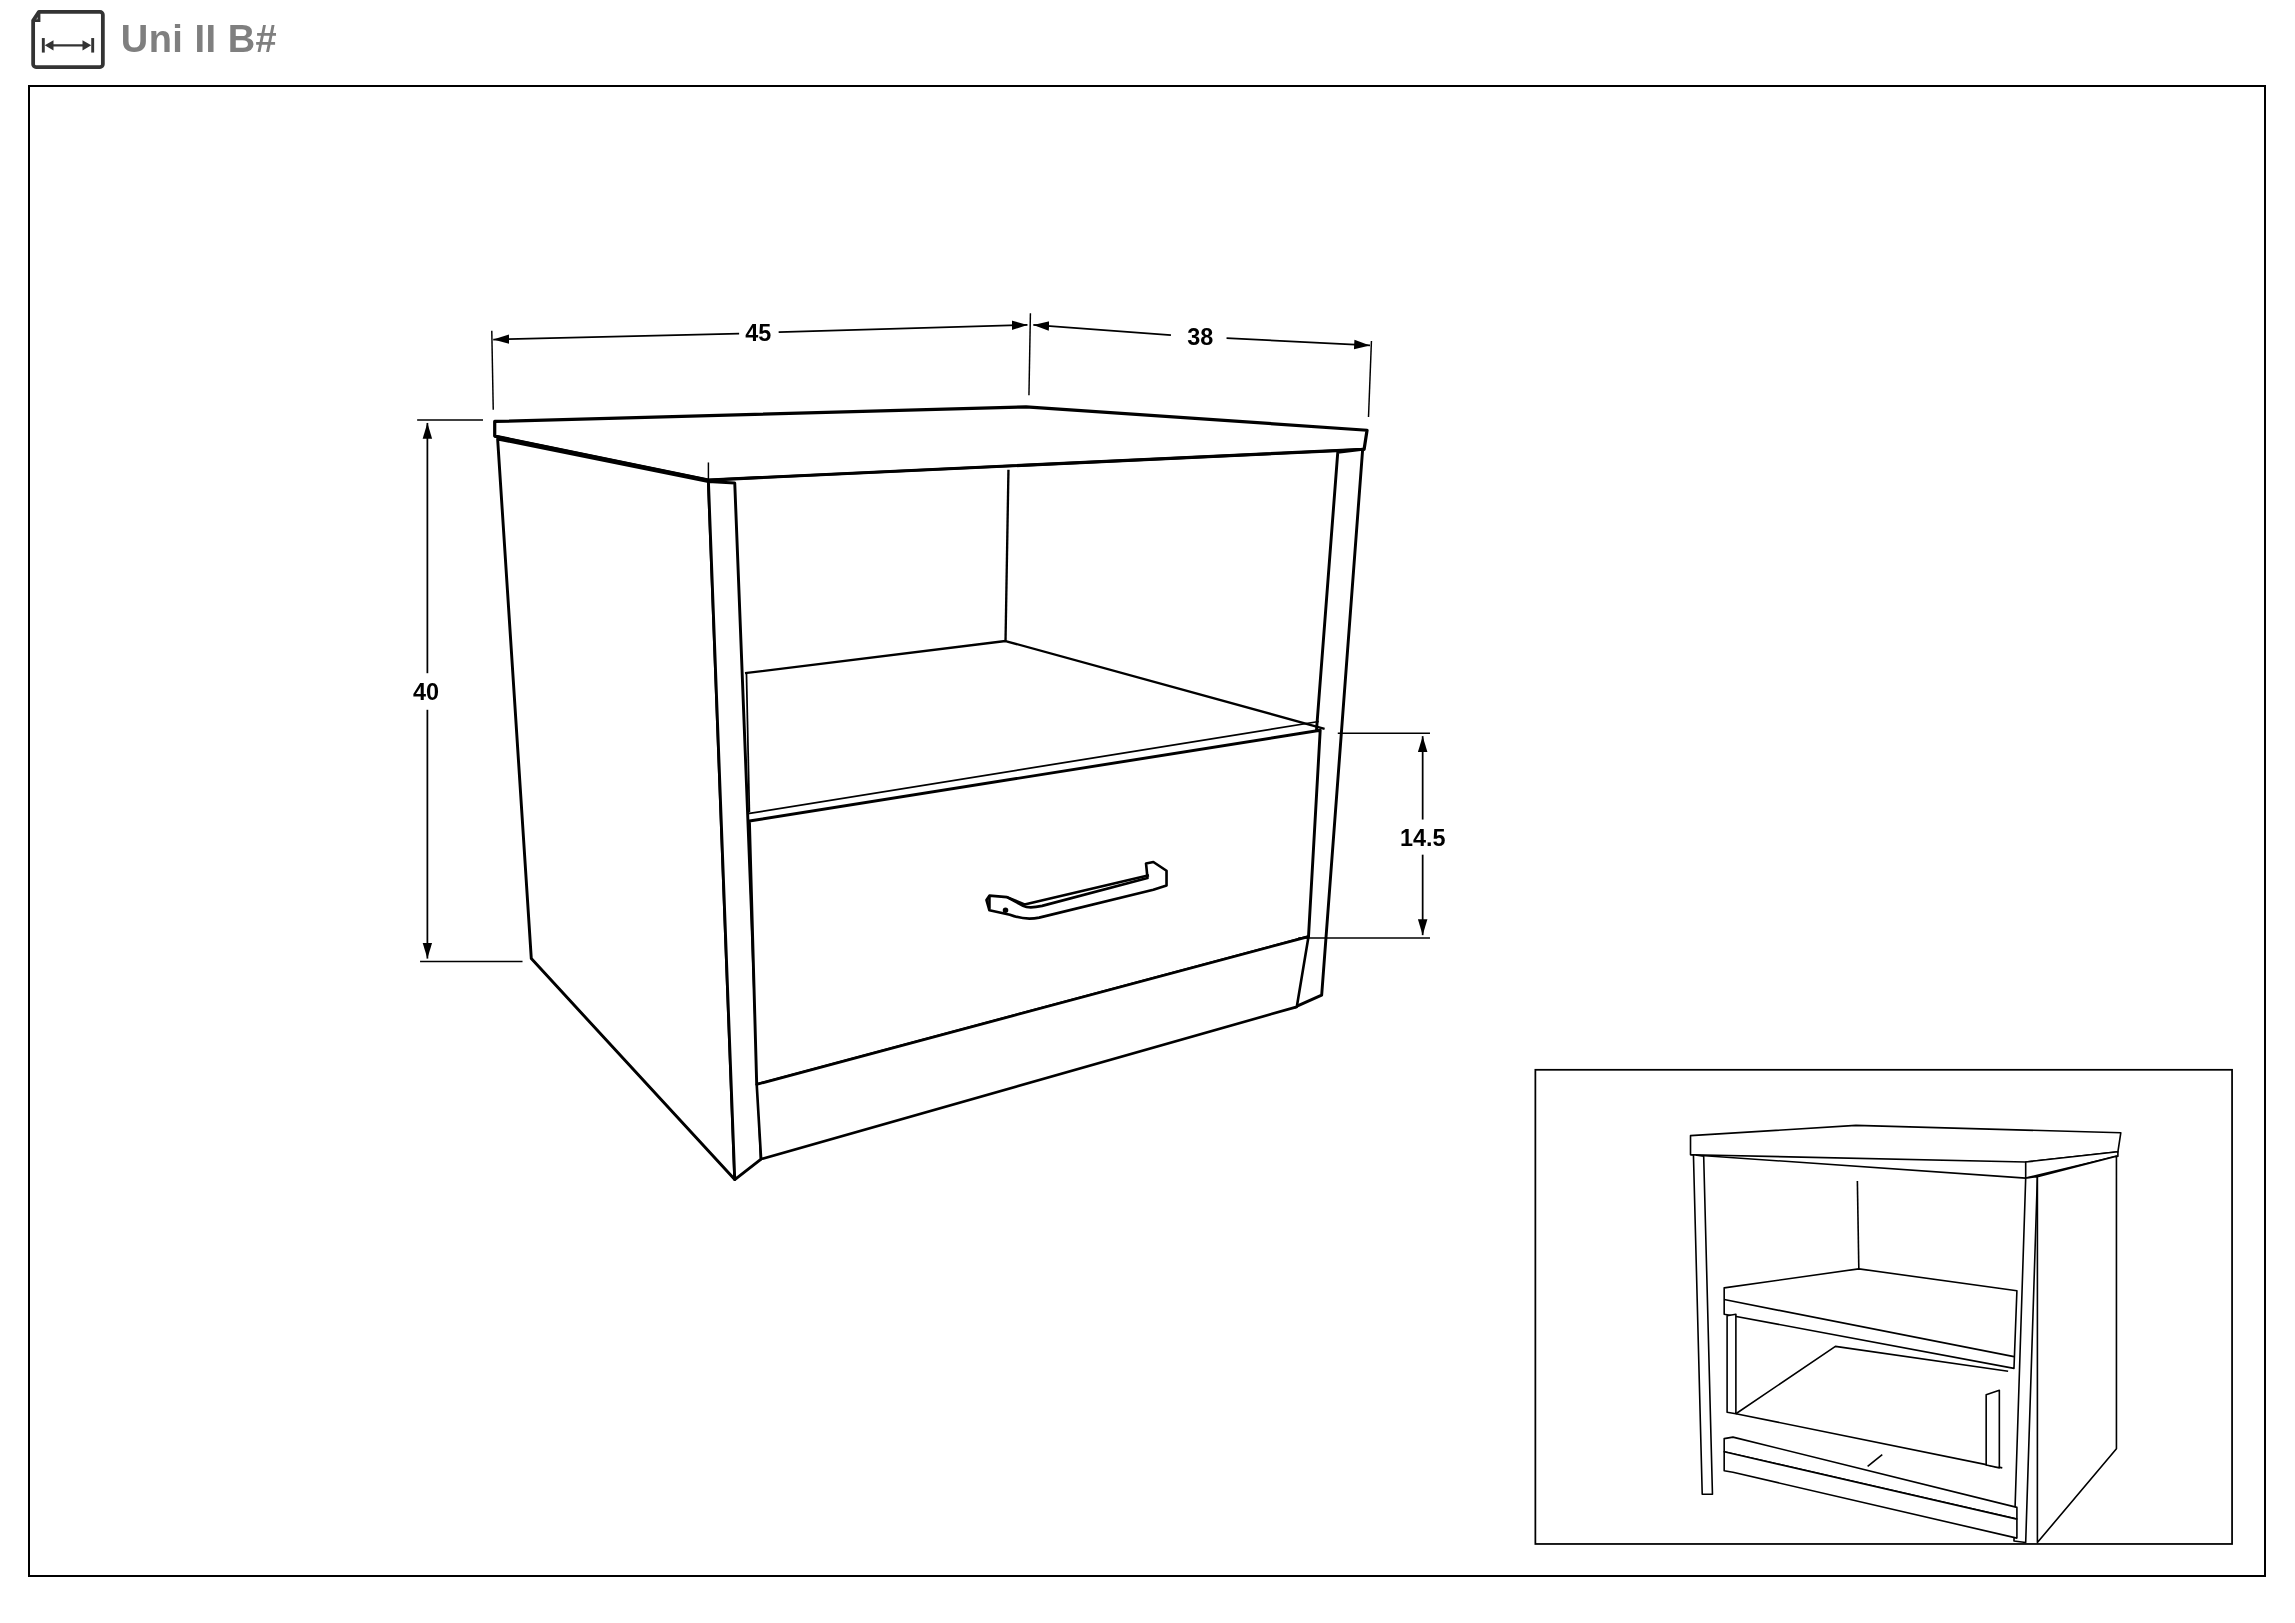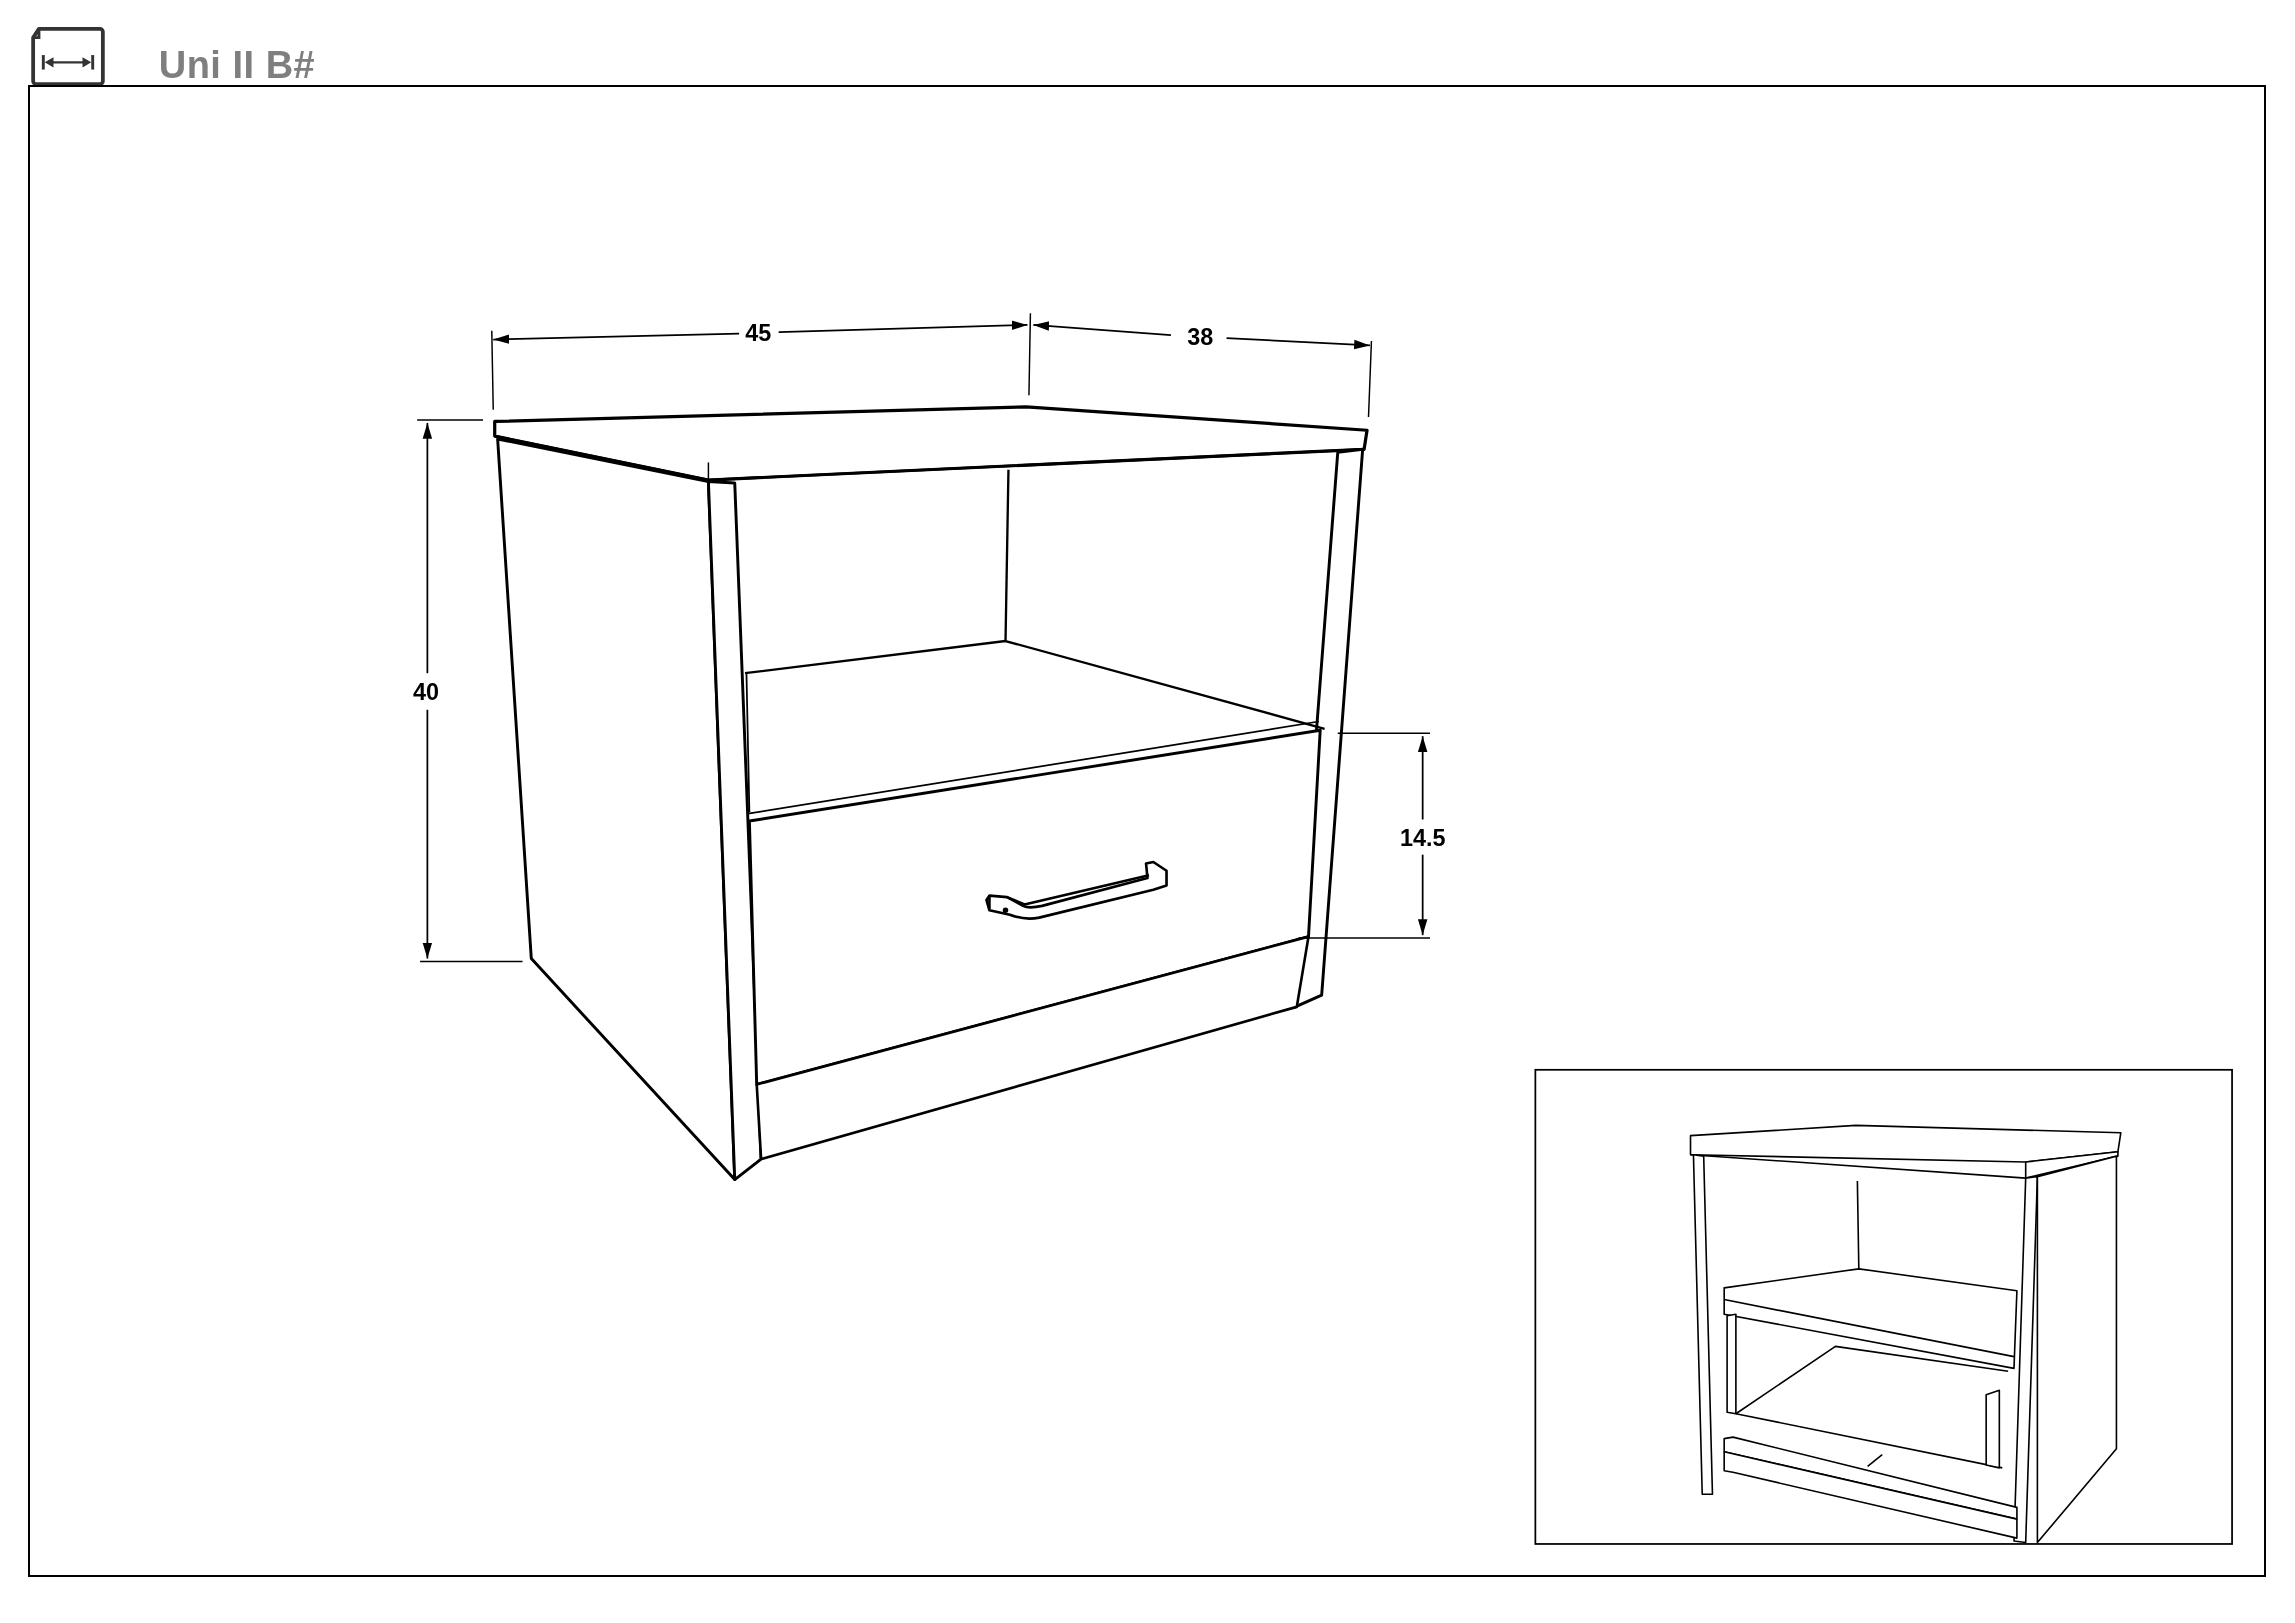--- a/index.html
+++ b/index.html
@@ -1,19 +1,19 @@
 <!DOCTYPE html>
 <html style="font-size:7.9px"><head>
 <meta charset="utf-8">
 <style>
   html, body { margin: 0; padding: 0; background: #ffffff; }
   body { width: 2295px; height: 1623px; position: relative; overflow: hidden;
          font-family: "Liberation Sans", sans-serif; }
   #stage { position: absolute; left: 0; top: 0; width: 2295px; height: 1623px; }
-  .header { position: absolute; left: 30px; top: 23px; height: 64px; display: flex; align-items: flex-end; gap: 38px; }
+  .header { position: absolute; left: 30px; top: 7px; height: 64px; display: flex; align-items: center; }
   .header .doc-icon { width: 76px; height: 61px; }
   .header .title { margin-left: 14.7px; font-family: "Liberation Sans", sans-serif; font-weight: bold;
                    font-size: 38px; color: #7f7f7f; letter-spacing: 0.5px; }
   .frame { position: absolute; left: 28px; top: 85px; width: 2238px; height: 1492px;
            border: 2px solid #000; box-sizing: border-box; }
   svg text { font-family: "Liberation Sans", sans-serif; font-weight: bold; }
 </style>
 </head>
 <body>
 

